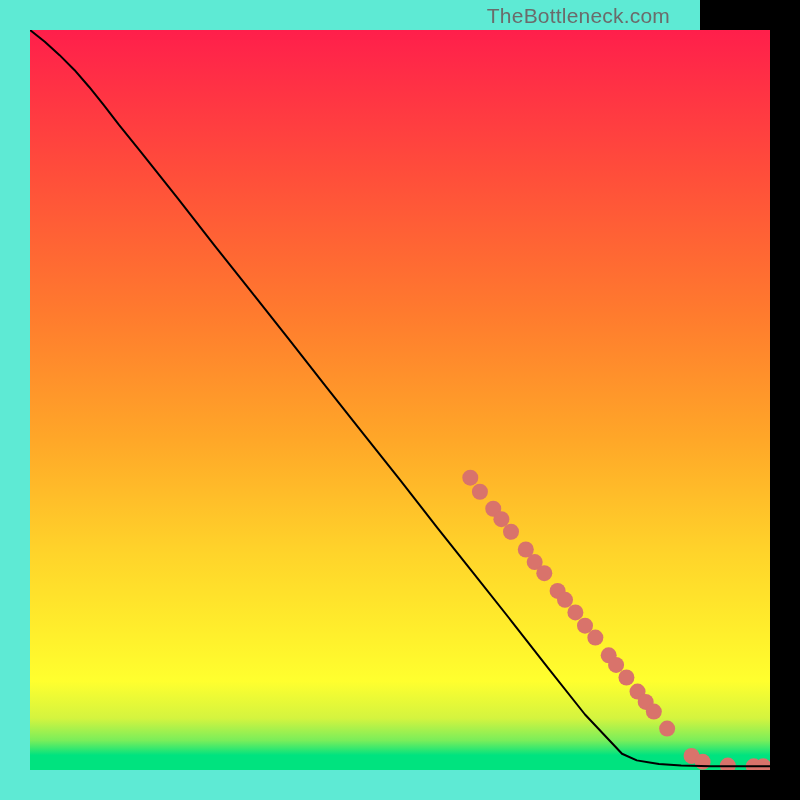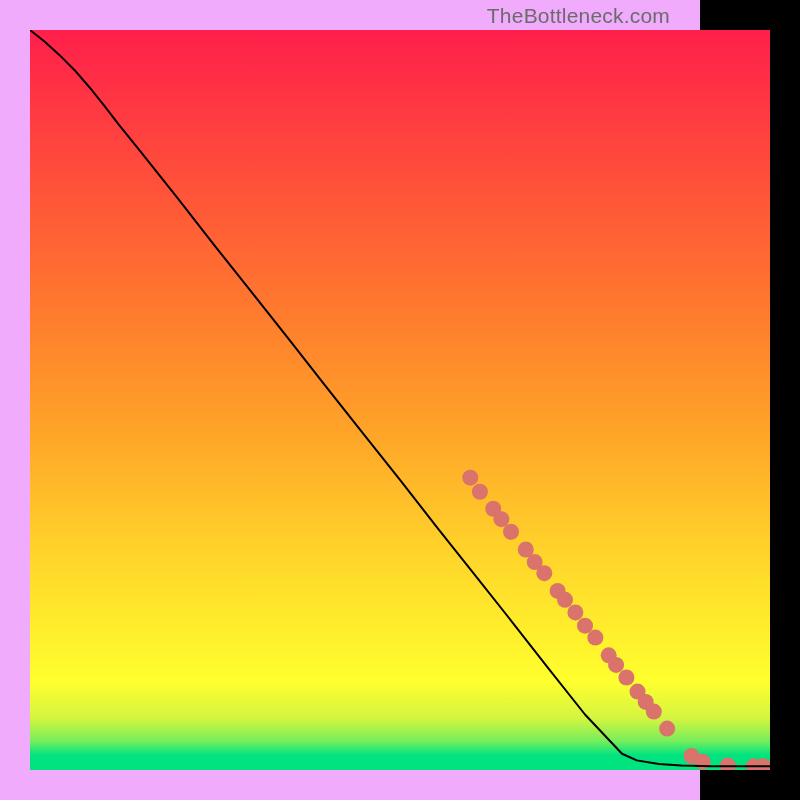--- a/index.html
+++ b/index.html
@@ -8,21 +8,21 @@
     width: 800px;
     height: 800px;
     overflow: hidden;
     background: #000;
     font-family: Arial, Helvetica, sans-serif;
   }
   .frame {
     position: relative;
     width: 700px;
     height: 800px;
-    background: #f0abfc;
+    background: #5eead4;
   }
   .plot-area {
     position: absolute;
     left: 30px;
     top: 30px;
     width: 740px;
     height: 740px;
   }
   .plot-area svg {
     display: block;

